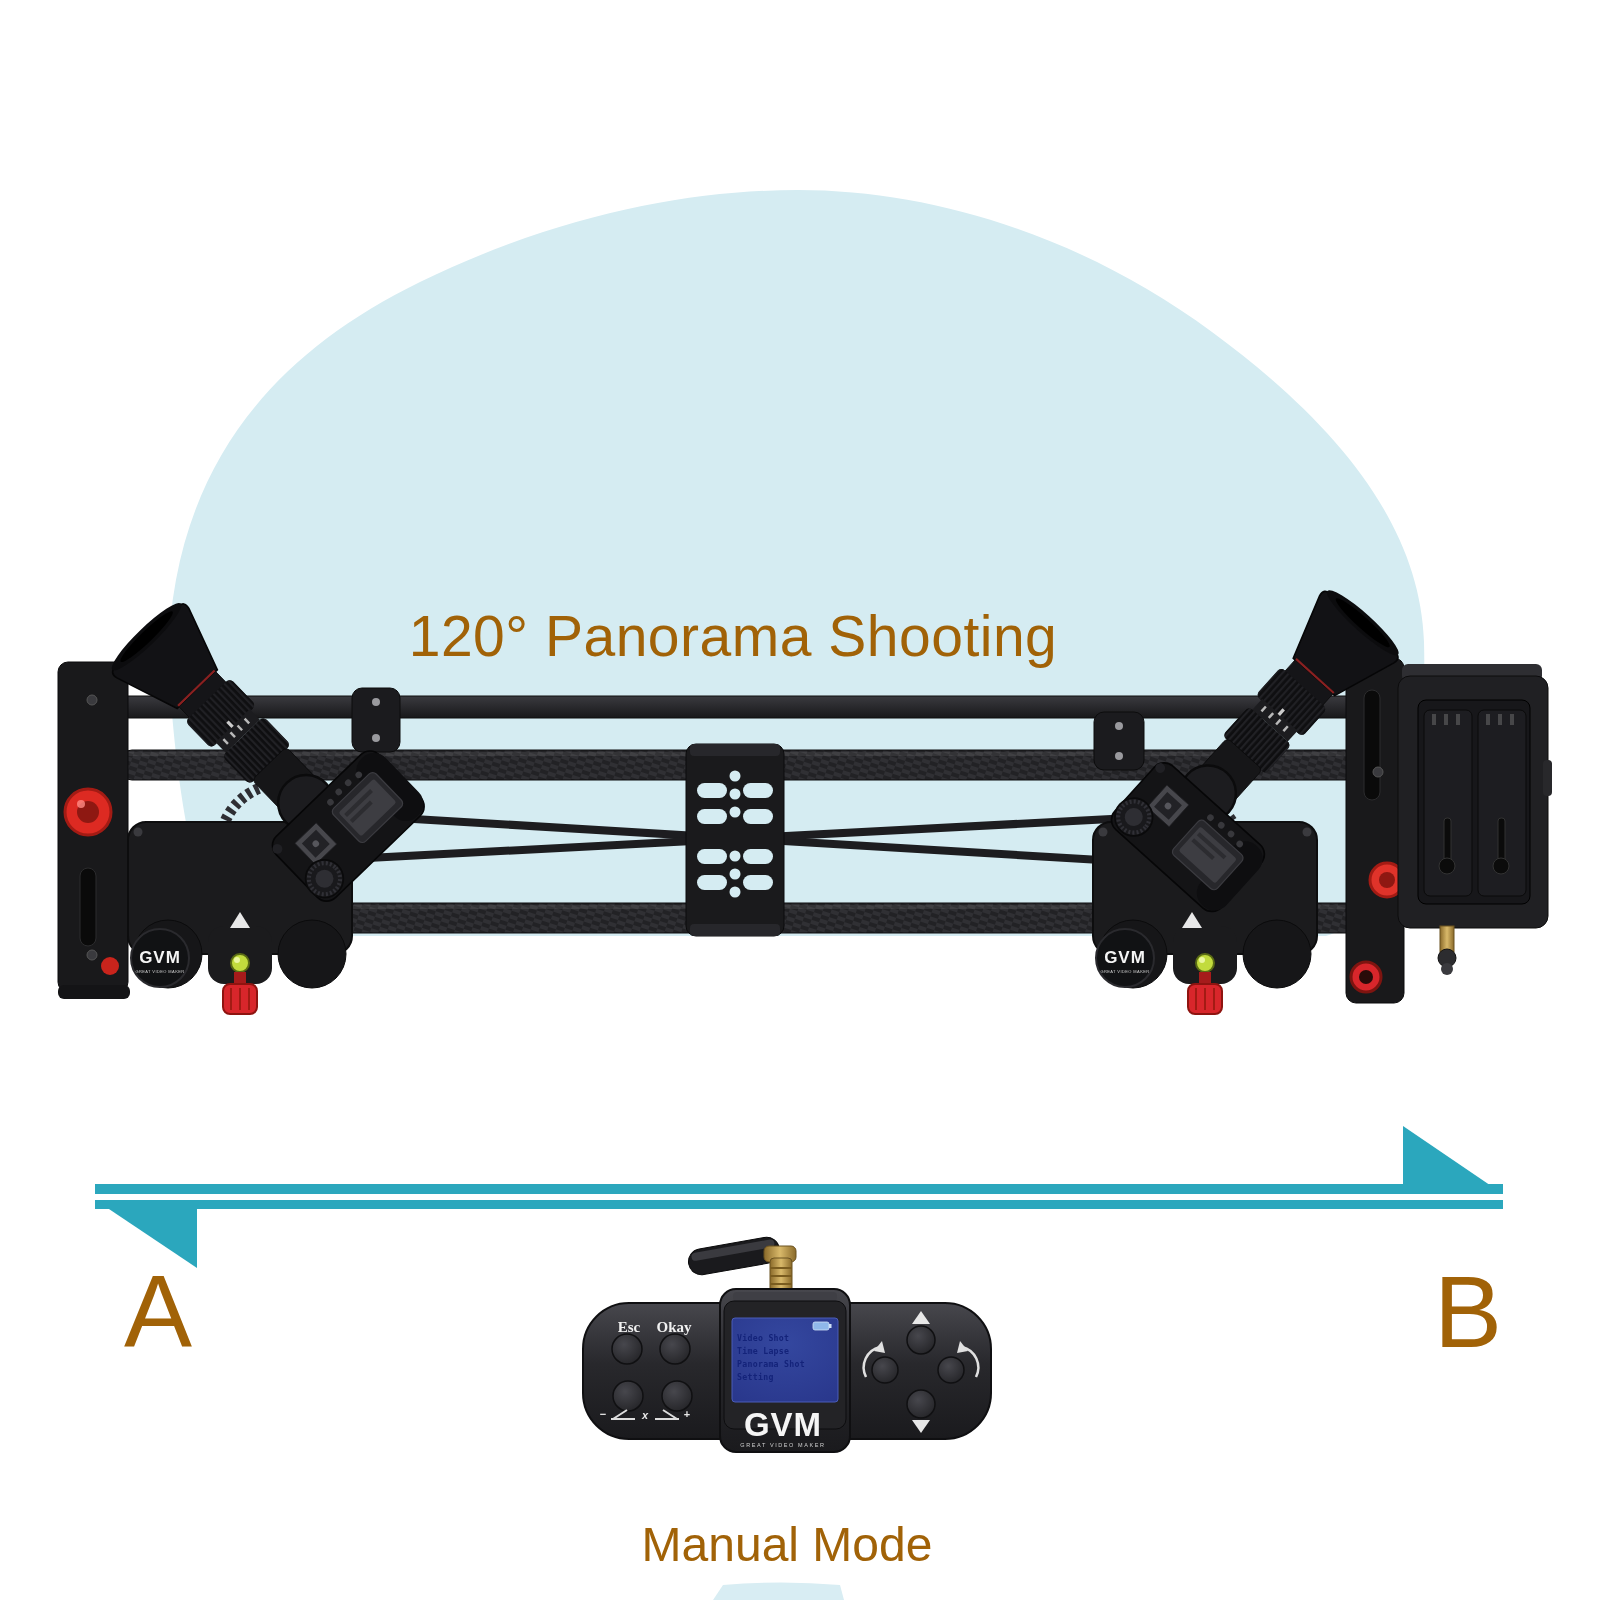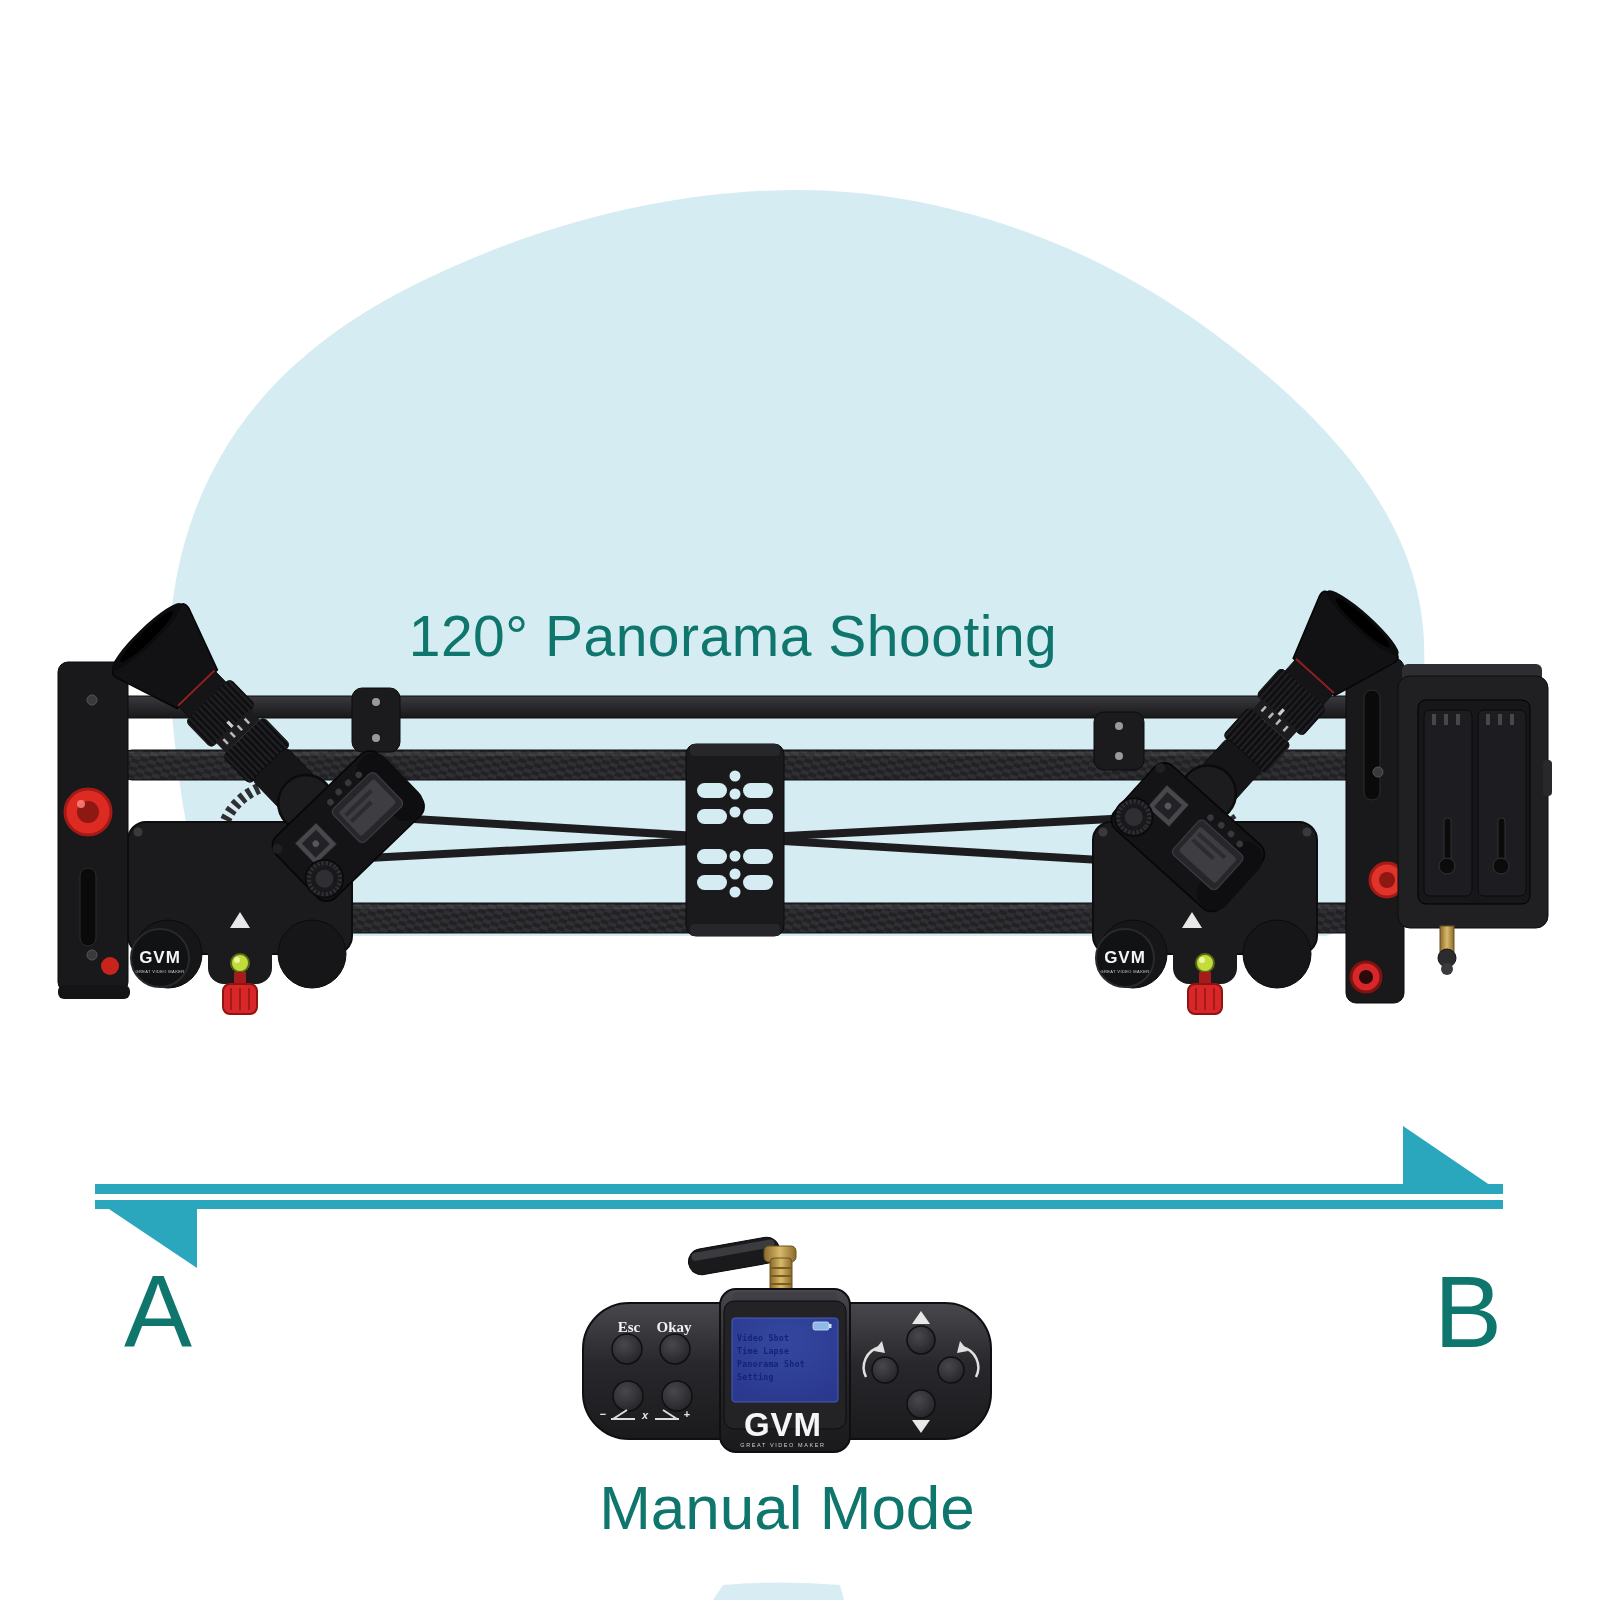--- a/index.html
+++ b/index.html
@@ -1,21 +1,21 @@
 <!DOCTYPE html>
 <html><head>
 <meta charset="utf-8">
 <style>
   html,body{margin:0;padding:0;background:#fff;}
   #stage{position:relative;width:1600px;height:1600px;background:#ffffff;overflow:hidden;
          font-family:"Liberation Sans", sans-serif;}
   #rig-svg{position:absolute;left:0;top:0;width:1600px;height:1600px;}
-  .big-label{position:absolute;color:#0f766e;font-family:"Liberation Sans",sans-serif;}
+  .big-label{position:absolute;color:#a16207;font-family:"Liberation Sans",sans-serif;}
   #title{left:733px;top:603px;transform:translateX(-50%);font-size:57px;letter-spacing:.5px;white-space:nowrap;}
-  #caption{left:787px;top:1472px;transform:translateX(-50%);font-size:62px;white-space:nowrap;}
+  #caption{left:787px;top:1517px;transform:translateX(-50%);font-size:48px;white-space:nowrap;}
   #marker-a{left:103px;top:1254px;width:110px;text-align:center;font-size:102px;}
   #marker-b{left:1413px;top:1254px;width:110px;text-align:center;font-size:102px;}
   text{font-family:"Liberation Sans",sans-serif;}
   .screen-text{font-family:"DejaVu Sans Mono",monospace;font-size:8.2px;font-weight:bold;fill:#14237a;letter-spacing:.3px;}
   .serif-label{font-family:"Liberation Serif",serif;font-weight:bold;fill:#f1f1f1;font-size:15px;text-anchor:middle;}
   .gvm-logo{font-weight:bold;fill:#f5f5f5;text-anchor:middle;letter-spacing:1px;}
   .gvm-sub{fill:#cfcfcf;text-anchor:middle;}
   .glyph{fill:#e6e6e6;font-size:11px;text-anchor:middle;font-weight:bold;}
 </style>
 </head>

